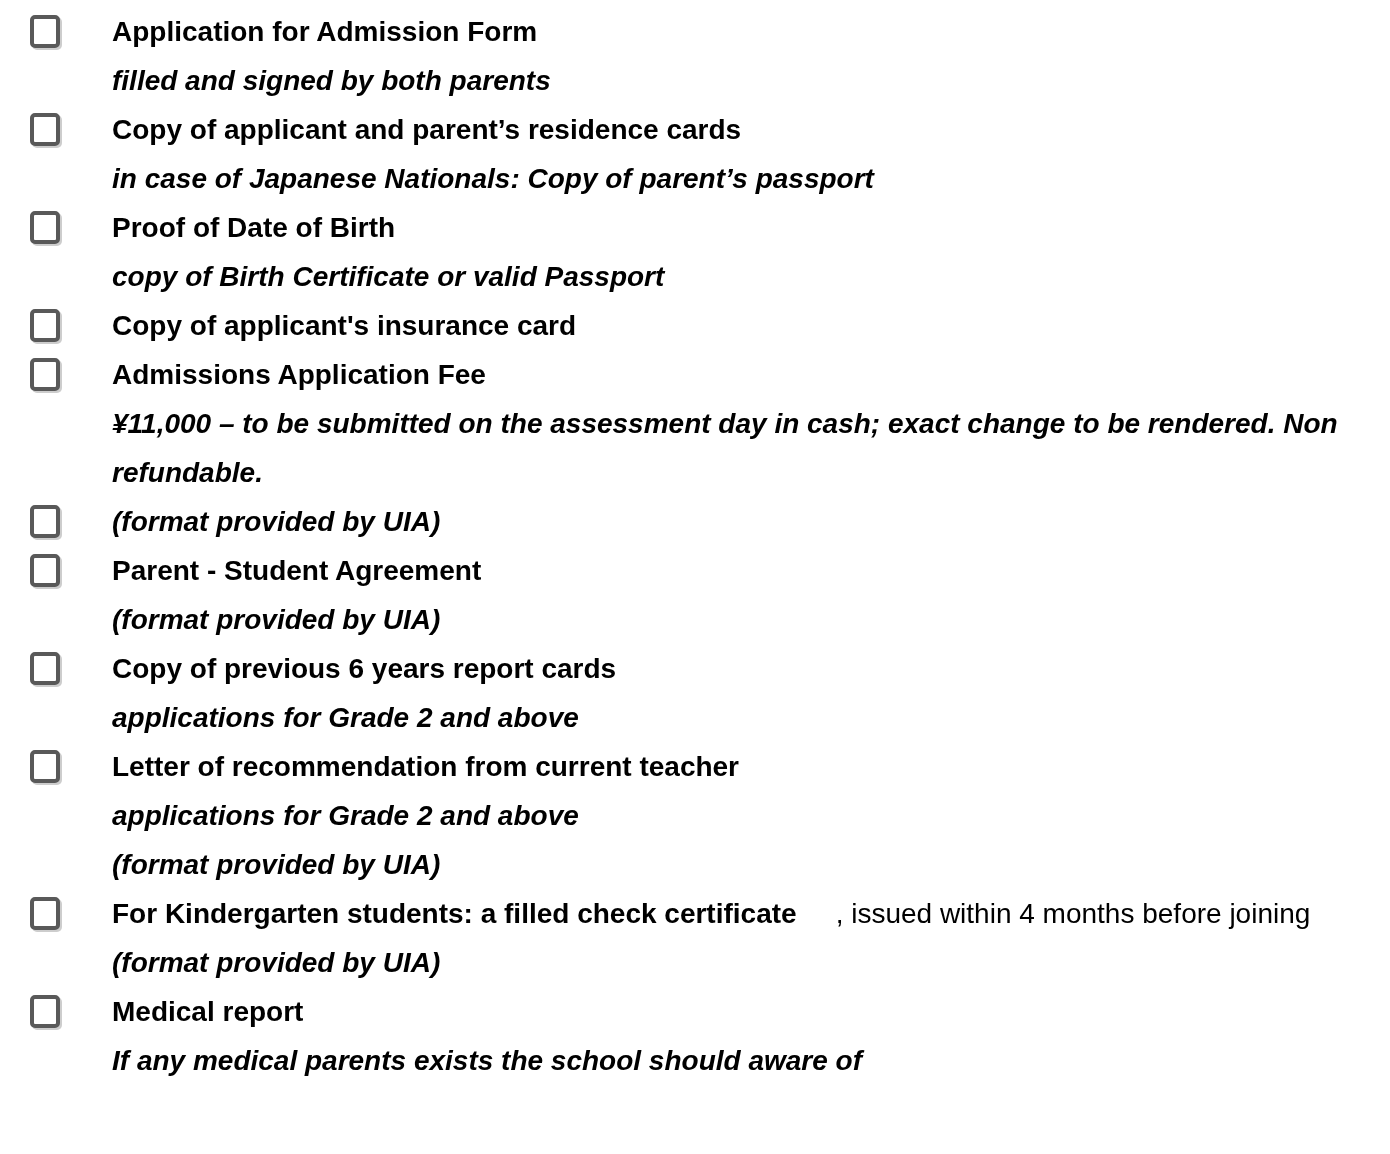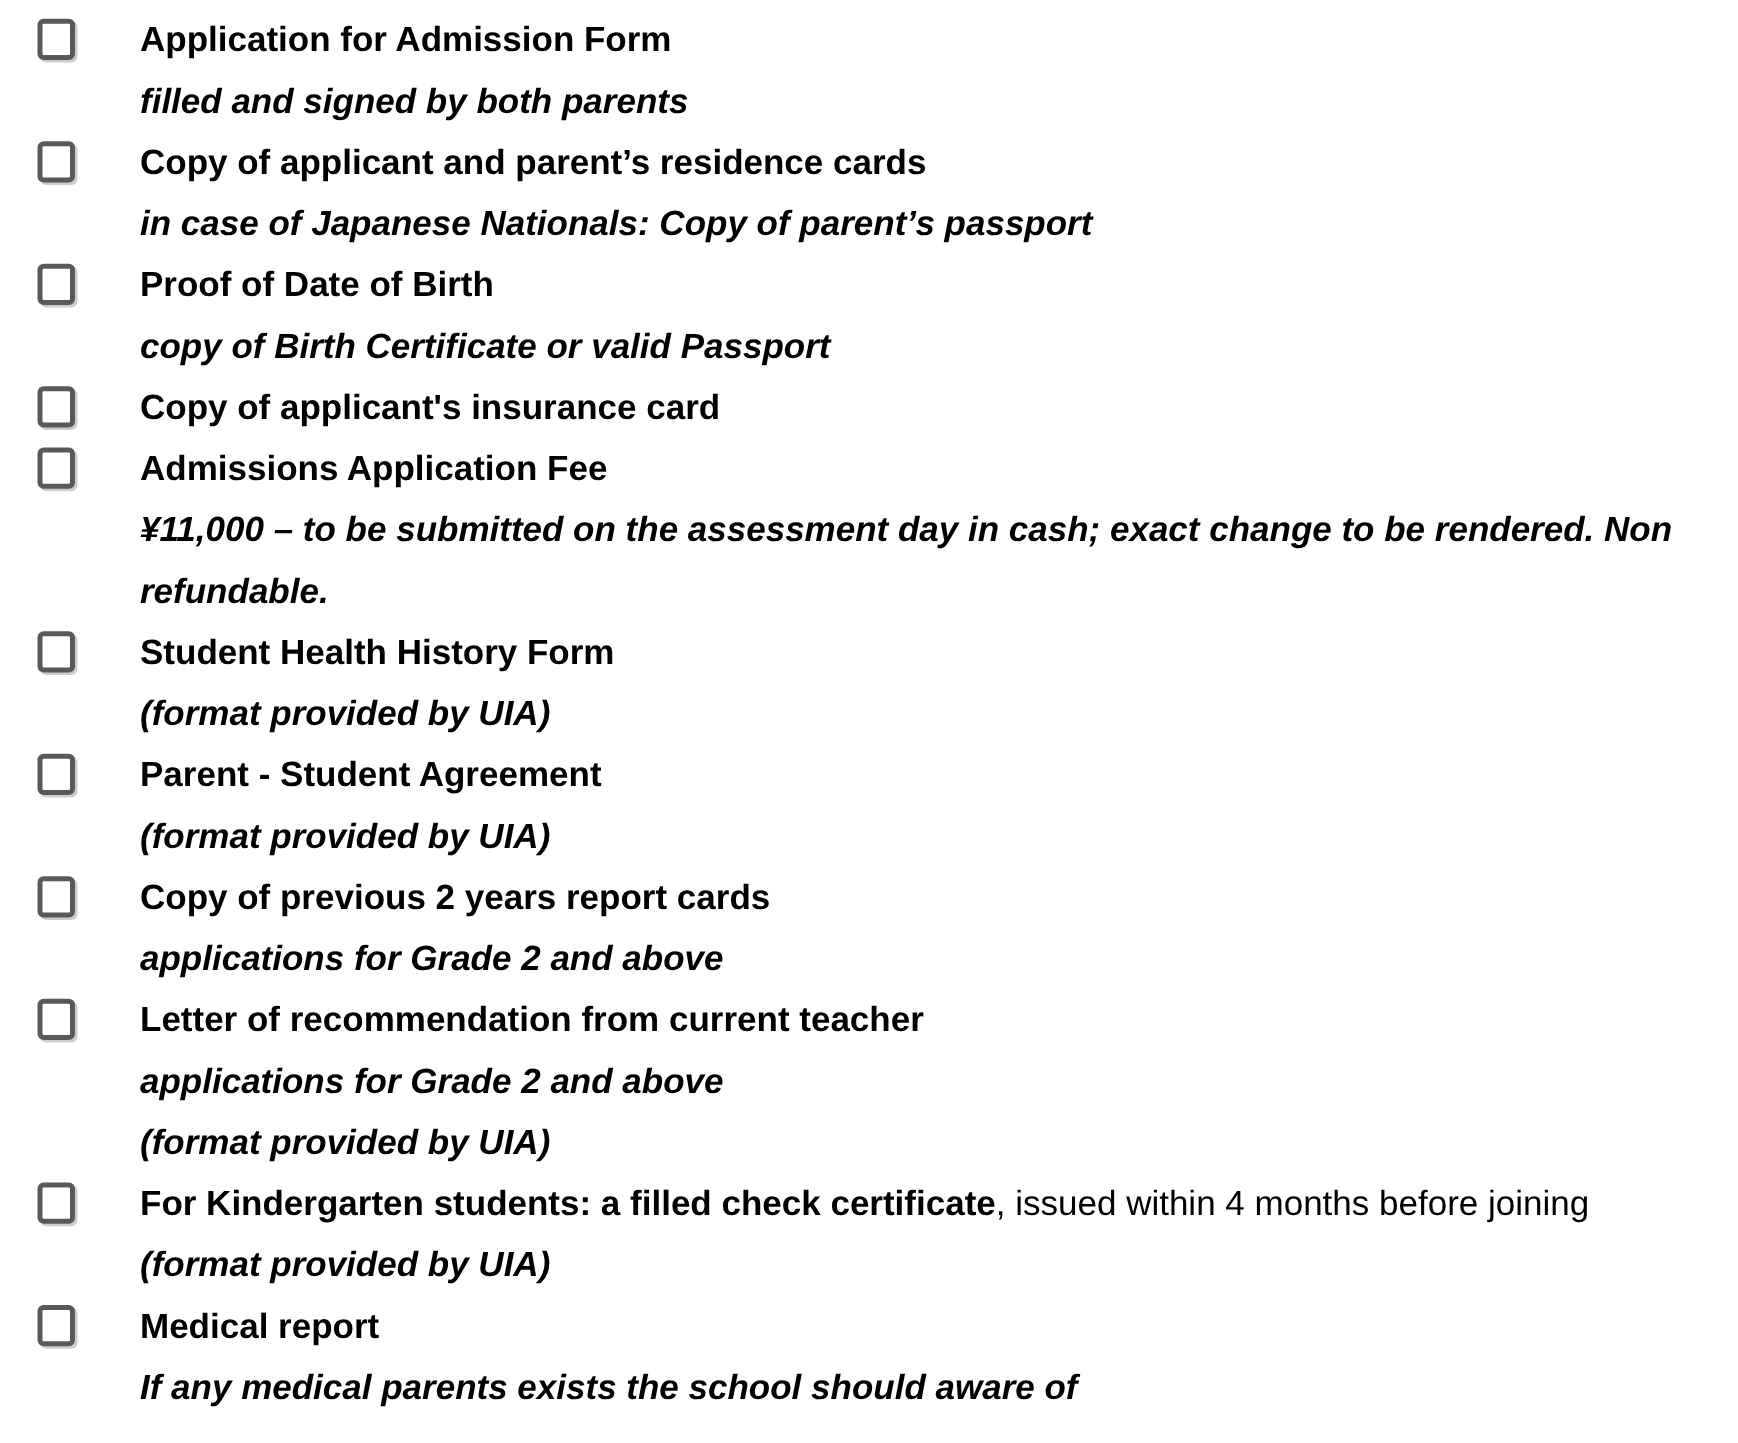--- a/index.html
+++ b/index.html
@@ -37,20 +37,21 @@
     cursor:pointer;
   }
   .title-line{
     font-size:28px;
     font-weight:bold;
     line-height:49px;
     white-space:nowrap;
   }
   .title-suffix{
     font-weight:normal;
+    margin-left:39px;
   }
   .note{
     font-size:28px;
     font-style:italic;
     font-weight:bold;
     line-height:49px;
   }
 </style>
 </head>
 <body>
@@ -81,33 +82,32 @@
   </div>
 
   <div class="item">
     <span class="checkbox" role="checkbox" aria-checked="false"></span>
     <div class="title-line"><span>Admissions Application Fee</span><span class="title-suffix"></span></div>
     <div class="note">¥11,000 – to be submitted on the assessment day in cash; exact change to be rendered. Non refundable.</div>
   </div>
 
   <div class="item">
     <span class="checkbox" role="checkbox" aria-checked="false"></span>
-    <div class="title-line"><span>Student Health History Form</span><span class="title-suffix"></span></div>
     <div class="note">(format provided by UIA)</div>
   </div>
 
   <div class="item">
     <span class="checkbox" role="checkbox" aria-checked="false"></span>
     <div class="title-line"><span>Parent - Student Agreement</span><span class="title-suffix"></span></div>
     <div class="note">(format provided by UIA)</div>
   </div>
 
   <div class="item">
     <span class="checkbox" role="checkbox" aria-checked="false"></span>
-    <div class="title-line"><span>Copy of previous 2 years report cards</span><span class="title-suffix"></span></div>
+    <div class="title-line"><span>Copy of previous 6 years report cards</span><span class="title-suffix"></span></div>
     <div class="note">applications for Grade 2 and above</div>
   </div>
 
   <div class="item">
     <span class="checkbox" role="checkbox" aria-checked="false"></span>
     <div class="title-line"><span>Letter of recommendation from current teacher</span><span class="title-suffix"></span></div>
     <div class="note">applications for Grade 2 and above</div>
     <div class="note">(format provided by UIA)</div>
   </div>
 

